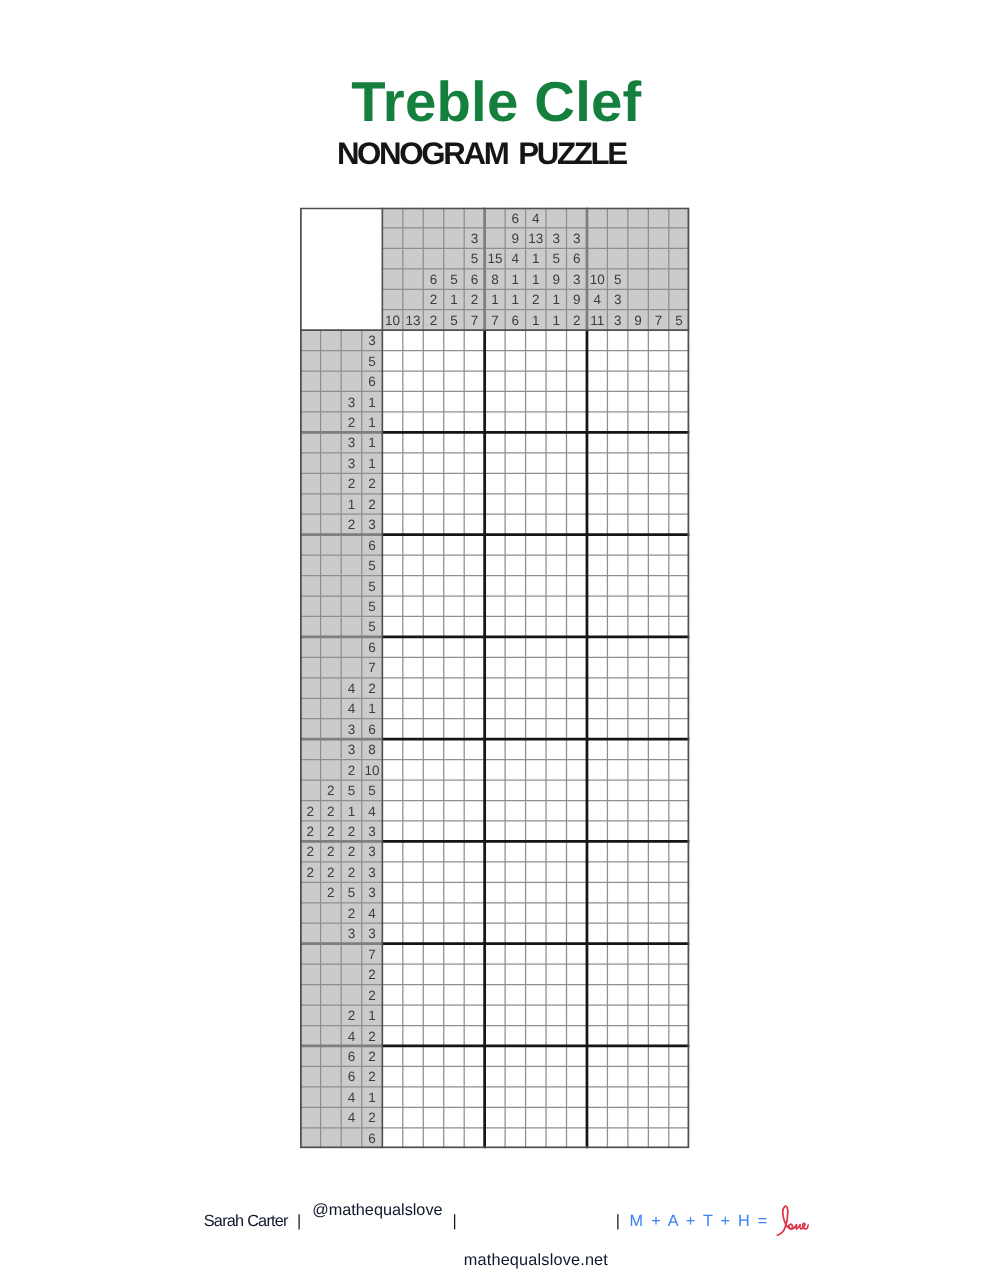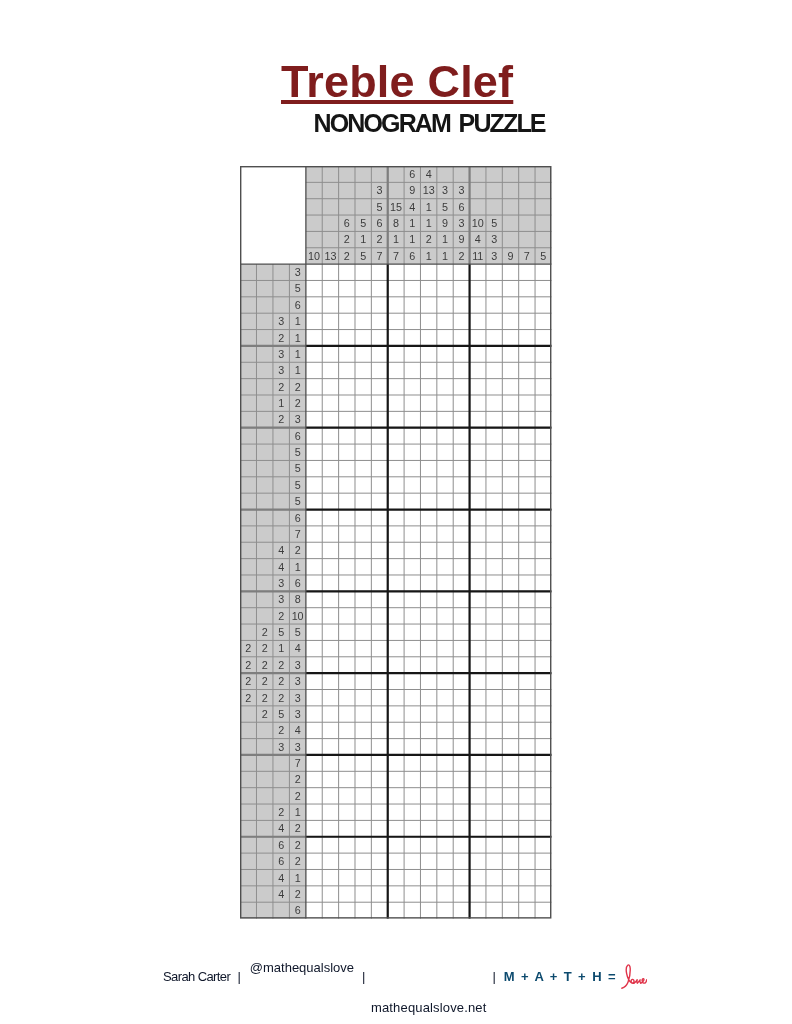--- a/index.html
+++ b/index.html
@@ -3,23 +3,23 @@
 <meta charset="utf-8">
 <style>
 html,body{margin:0;padding:0;background:#ffffff;width:792px;height:1024px;overflow:hidden;}
 body{position:relative;font-family:"Liberation Sans",sans-serif;}
 .abs{position:absolute;}
 .ft{position:absolute;font-size:13px;line-height:15px;color:#0f172a;white-space:pre;}
 </style>
 </head>
 <body>
 
-<div class="abs" style="left:281px;top:57.8px;font-size:45px;font-weight:bold;color:#7f1d1d;letter-spacing:0.2px;line-height:48px;text-decoration:underline;">Treble Clef</div>
+<div class="abs" style="left:281px;top:57.8px;font-size:45px;font-weight:bold;color:#15803d;letter-spacing:0.2px;line-height:48px;">Treble Clef</div>
 
-<div class="abs" style="left:269.5px;top:108.8px;font-size:25px;font-weight:bold;color:#151515;letter-spacing:-1.86px;word-spacing:3.5px;line-height:28px;margin-left:44px;">NONOGRAM PUZZLE</div>
+<div class="abs" style="left:269.5px;top:108.8px;font-size:25px;font-weight:bold;color:#151515;letter-spacing:-1.86px;word-spacing:3.5px;line-height:28px;">NONOGRAM PUZZLE</div>
 
 <div class="abs" style="left:240.2px;top:166.2px;">
 <svg width="311.43" height="752.58" viewBox="0 0 311.43 752.58" xmlns="http://www.w3.org/2000/svg" style="display:block">
 
 <rect x="65.88" y="0" width="245.55" height="98.1" fill="#cbcbcb"></rect>
 
 <rect x="0" y="98.1" width="65.88" height="654.48" fill="#cbcbcb"></rect>
 
 <path d="M82.25 0V752.58 M98.62 0V752.58 M114.99 0V752.58 M131.36 0V752.58 M147.73 0V752.58 M164.1 0V752.58 M180.47 0V752.58 M196.84 0V752.58 M213.21 0V752.58 M229.58 0V752.58 M245.95 0V752.58 M262.32 0V752.58 M278.69 0V752.58 M295.06 0V752.58 M65.88 16.35H311.43 M65.88 32.7H311.43 M65.88 49.05H311.43 M65.88 65.4H311.43 M65.88 81.75H311.43 M16.47 98.1V752.58 M32.94 98.1V752.58 M49.41 98.1V752.58 M0 114.46H311.43 M0 130.82H311.43 M0 147.19H311.43 M0 163.55H311.43 M0 179.91H311.43 M0 196.27H311.43 M0 212.63H311.43 M0 229H311.43 M0 245.36H311.43 M0 261.72H311.43 M0 278.08H311.43 M0 294.44H311.43 M0 310.81H311.43 M0 327.17H311.43 M0 343.53H311.43 M0 359.89H311.43 M0 376.25H311.43 M0 392.62H311.43 M0 408.98H311.43 M0 425.34H311.43 M0 441.7H311.43 M0 458.06H311.43 M0 474.43H311.43 M0 490.79H311.43 M0 507.15H311.43 M0 523.51H311.43 M0 539.87H311.43 M0 556.24H311.43 M0 572.6H311.43 M0 588.96H311.43 M0 605.32H311.43 M0 621.68H311.43 M0 638.05H311.43 M0 654.41H311.43 M0 670.77H311.43 M0 687.13H311.43 M0 703.49H311.43 M0 719.86H311.43 M0 736.22H311.43" stroke="#8e8e8e" stroke-width="1" fill="none"></path>
 
@@ -168,19 +168,19 @@
 <div class="ft" style="left:237.5px;top:969.3px;">|</div>
 
 <div class="ft" style="left:249.8px;top:960px;text-align:right;">@mathequalslove</div>
 
 <div class="ft" style="left:362px;top:969.3px;">|</div>
 
 <div class="ft" style="left:371px;top:1000px;letter-spacing:0.15px;">mathequalslove.net</div>
 
 <div class="ft" style="left:492.5px;top:969.3px;">|</div>
 
-<div class="ft" style="left:503.7px;top:969.3px;font-weight:bold;color:#0c4a6e;word-spacing:2.8px;">M + A + T + H =</div>
+<div class="ft" style="left:503.7px;top:969.3px;font-weight:normal;color:#3b82f6;word-spacing:2.8px;">M + A + T + H =</div>
 
 <div class="abs" style="left:620px;top:963.5px;">
     <svg width="27" height="25" viewBox="0 0 27 25" xmlns="http://www.w3.org/2000/svg" style="display:block">
 <path d="M1.8 24.2 C4.2 23.6 6.8 21.3 8.0 18.3 C9.5 14.5 10.4 8.8 10.2 4.3 C10.0 1.6 8.9 0.2 7.7 1.3 C6.4 2.5 5.9 5.8 6.6 9.3 C7.4 13.4 9.3 17.2 11.3 18.6 C12.6 19.5 13.9 19.0 14.0 17.6 C14.1 16.3 13.3 15.2 12.3 15.4 C11.2 15.6 10.8 17.0 11.4 18.2 C12.0 19.4 13.4 19.6 14.6 18.8 C15.6 18.1 16.3 16.9 17.2 15.7 C16.8 17.0 16.7 18.2 17.3 19.2 C18.3 18.3 19.2 17.0 20.1 15.8 C19.8 17.0 19.9 18.3 20.7 19.2 C21.7 19.0 22.9 17.9 23.6 16.7 C24.2 15.6 24.0 14.6 23.3 14.6 C22.5 14.6 21.9 15.8 22.2 17.2 C22.5 18.7 23.8 19.5 25.2 19.0 C25.9 18.6 26.4 17.3 26.8 15.8" fill="none" stroke="#e0344a" stroke-width="1.4" stroke-linecap="round" stroke-linejoin="round"></path>
 </svg>
   </div>
 
 </body></html>

